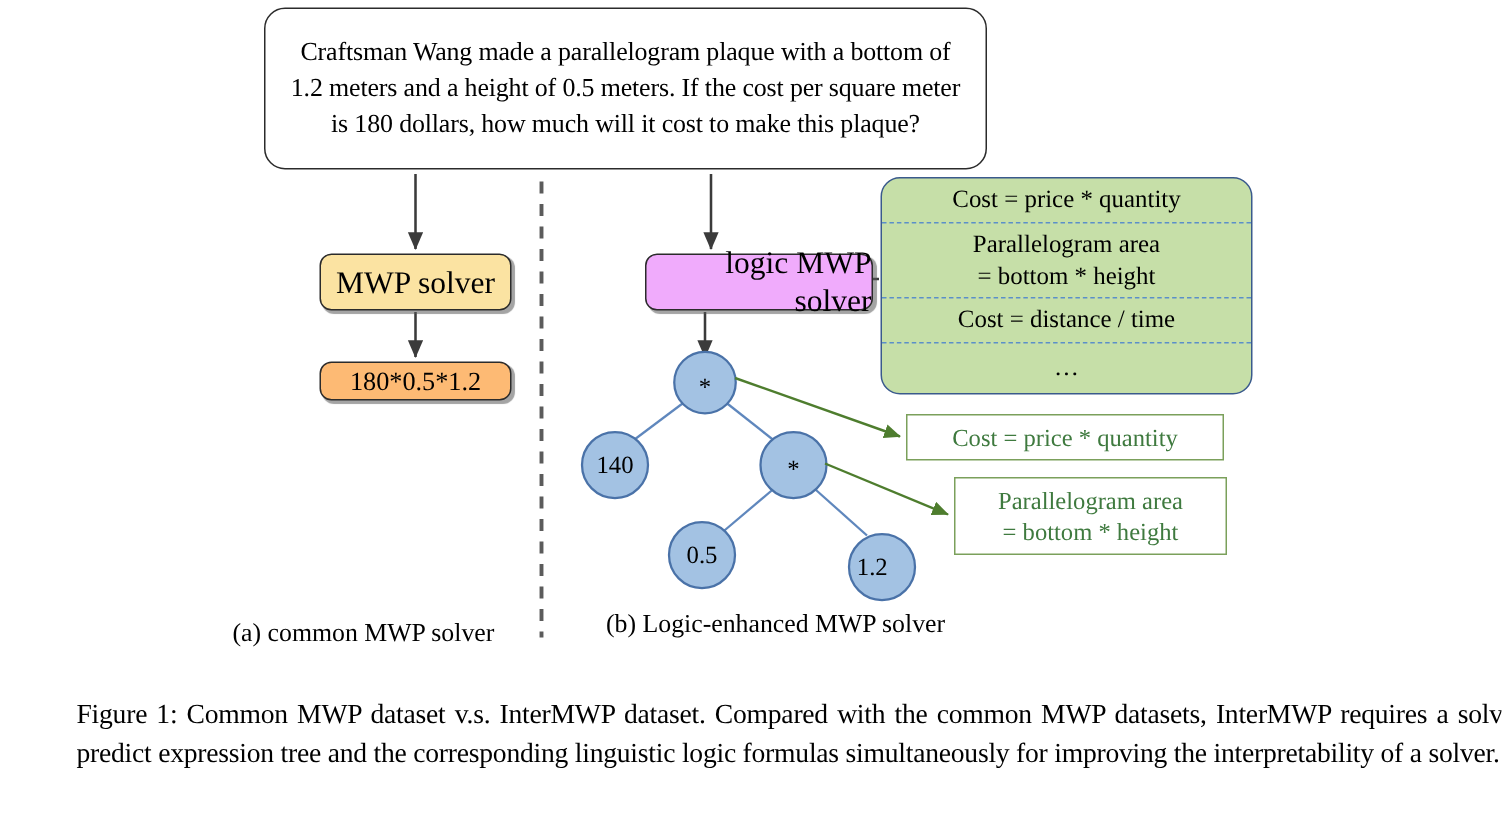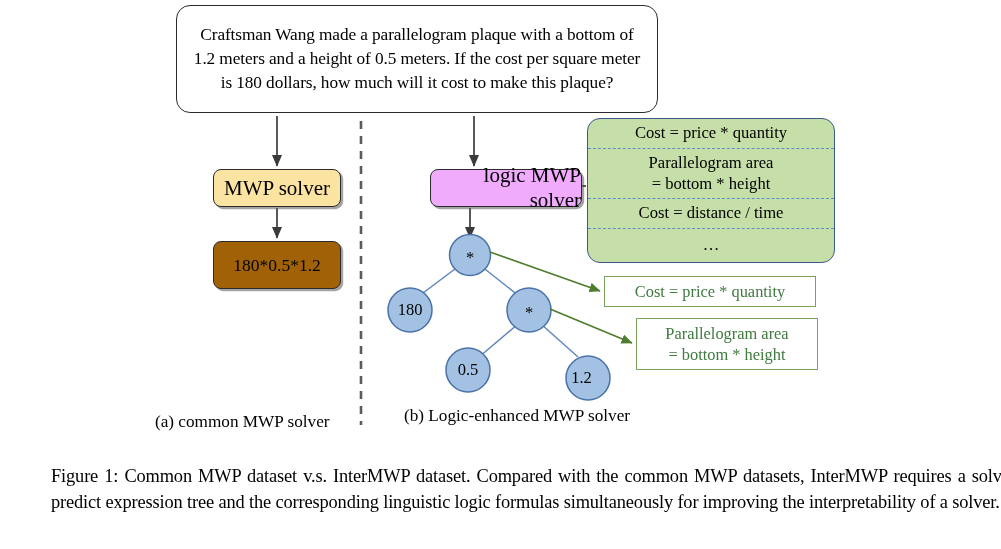--- a/index.html
+++ b/index.html
@@ -70,25 +70,25 @@
     width: 152px;
     height: 38px;
     background: #f0abfc;
     margin-left: 32px;
   }
   .result-box {
     position: absolute;
     left: 213px;
     top: 241px;
     width: 128px;
-    height: 48px;
+    height: 26px;
     box-sizing: border-box;
     border: 1.3px solid #2b2b2b;
     border-radius: 8px;
-    background: #a16207;
+    background: #fdba74;
     display: flex;
     align-items: center;
     justify-content: center;
     font-size: 17.5px;
     box-shadow: 2.2px 2.2px 0.5px rgba(90,90,90,0.55);
   }
   
   .logic-set-label {
     position: absolute;
     left: 668px;
@@ -260,21 +260,21 @@
     </div>
     <div class="logic-row lr-3">
       <span>Cost = distance  / time</span>
     </div>
     <div class="logic-row lr-4 last">
       <span>…</span>
     </div>
   </div>
 
   <div class="node-label" style="left:455px; top:248px; width:30px;">*</div>
-  <div class="node-label" style="left:390px; top:300px; width:40px;">180</div>
+  <div class="node-label" style="left:390px; top:300px; width:40px;">140</div>
   <div class="node-label" style="left:514px; top:303px; width:30px;">*</div>
   <div class="node-label" style="left:448px; top:360px; width:40px;">0.5</div>
   <div class="node-label" style="left:568px; top:368px; width:27px;">1.2</div>
 
   <div class="anno-box anno-cost">
     <span>Cost = price  * quantity</span>
   </div>
 
   <div class="anno-box anno-area">
     <span>

